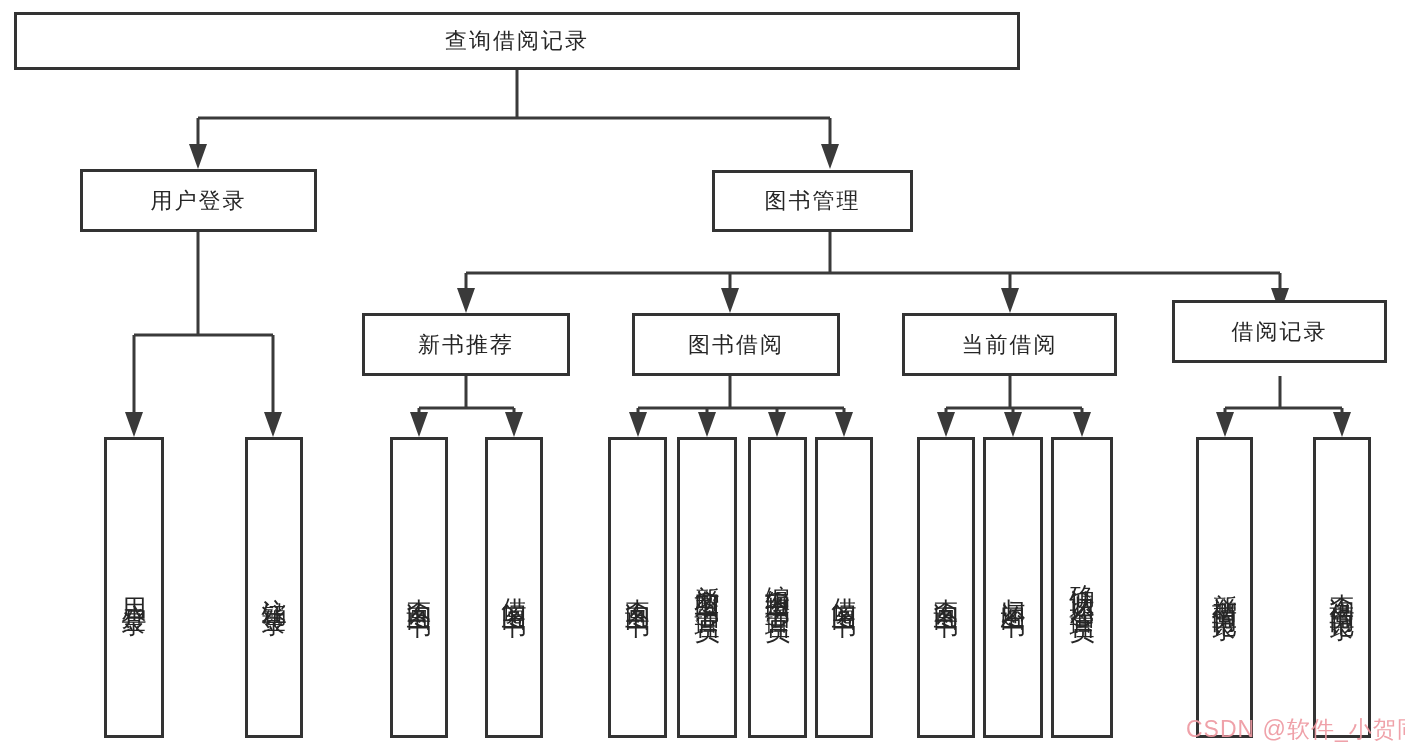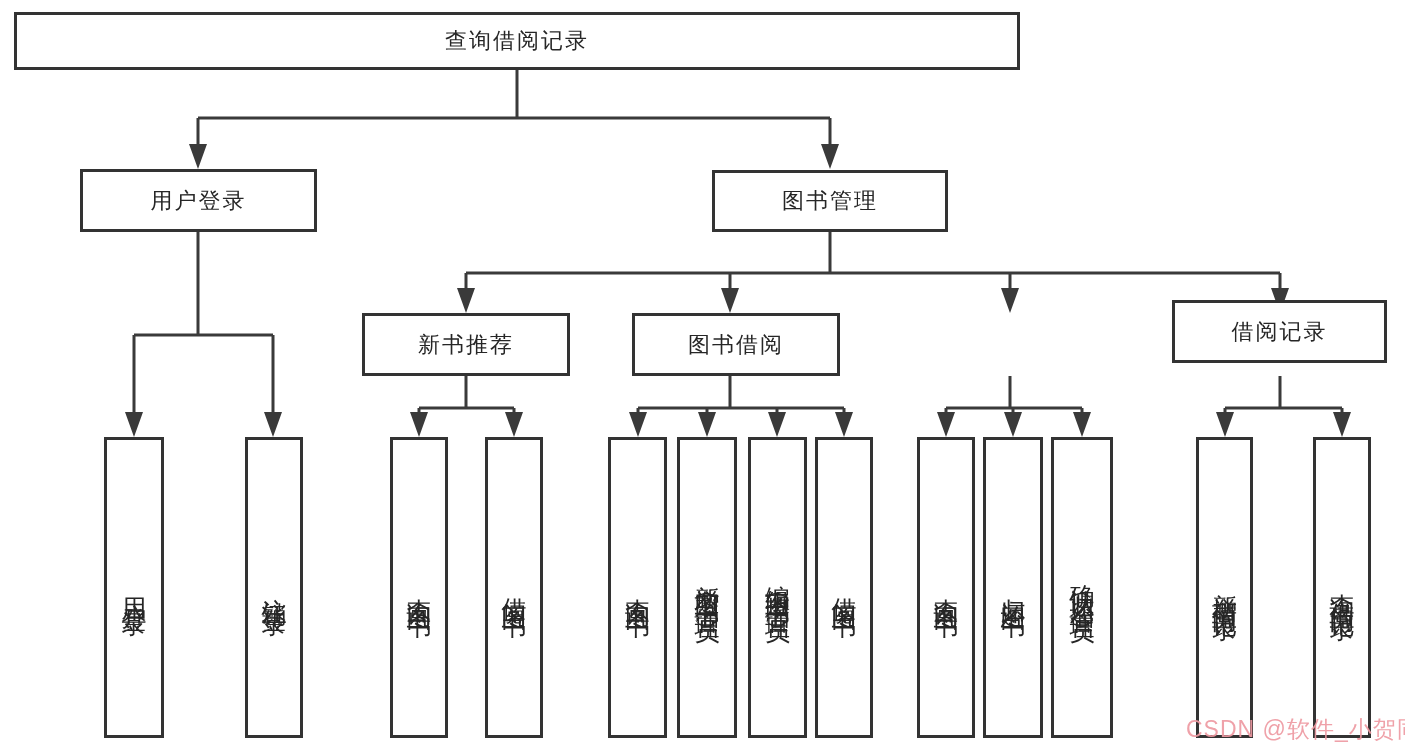--- a/index.html
+++ b/index.html
@@ -83,24 +83,25 @@
       M937 412 L955 412 L946 437 Z
       M1004 412 L1022 412 L1013 437 Z
       M1073 412 L1091 412 L1082 437 Z
       M1216 412 L1234 412 L1225 437 Z
       M1333 412 L1351 412 L1342 437 Z"></path>
   </svg>
 
   <div class="hbox" style="left:14px;top:12px;width:1006px;height:58px;">查询借阅记录</div>
 
   <div class="hbox" style="left:80px;top:169px;width:237px;height:63px;">用户登录</div>
-  <div class="hbox" style="left:712px;top:170px;width:236px;height:62px;">图书管理</div>
+  <div class="hbox" style="left:712px;top:170px;width:201px;height:62px;">图书管理</div>
 
   <div class="hbox" style="left:362px;top:313px;width:208px;height:63px;">新书推荐</div>
   <div class="hbox" style="left:626px;top:313px;width:208px;height:63px;margin-left:6px;">图书借阅</div>
+  <div class="hbox" style="left:902px;top:313px;width:215px;height:63px;">当前借阅</div>
   <div class="hbox" style="left:1172px;top:300px;width:215px;height:63px;">借阅记录</div>
 
   <div class="vbox" style="left:104px;top:437px;width:60px;height:301px;">
     <span>用户登录</span>
   </div>
   <div class="vbox" style="left:245px;top:437px;width:58px;height:301px;">
     <span>注销登录</span>
   </div>
 
   <div class="vbox" style="left:390px;top:437px;width:58px;height:301px;">

